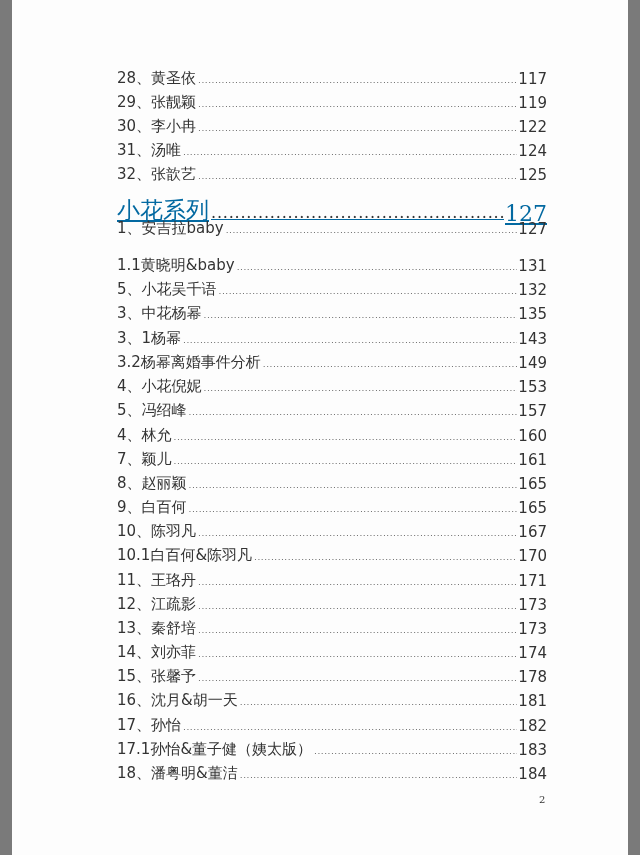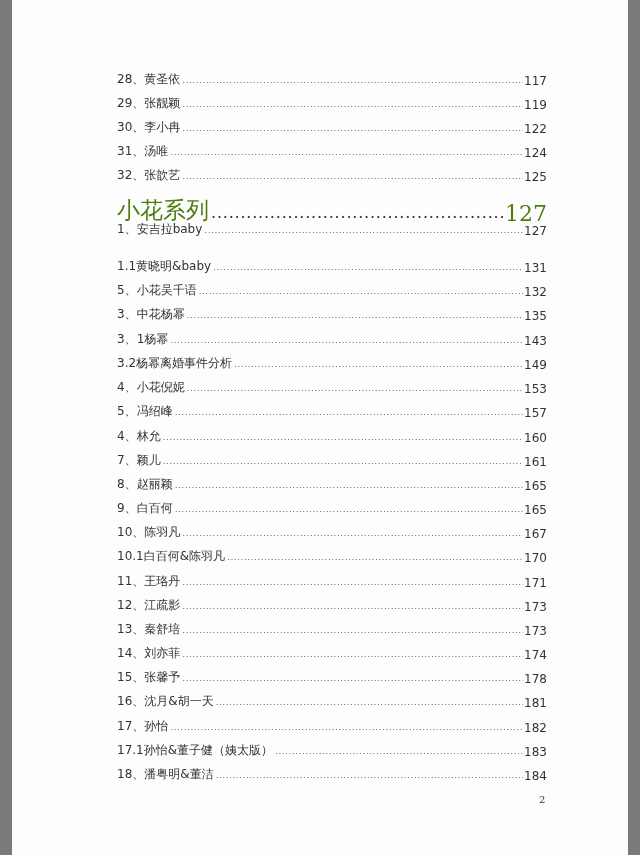--- a/index.html
+++ b/index.html
@@ -7,30 +7,30 @@
     width: 640px; height: 855px; background: #7a7a7a; position: relative; overflow: hidden;
     font-family: "DejaVu Sans", "Liberation Sans", sans-serif;
   }
   .page {
     position: absolute; left: 12px; top: 0; width: 616px; height: 855px;
     background: #fdfdfd;
   }
   .toc { position: absolute; left: 105px; width: 430px; }
   .row {
     position: absolute; left: 0; width: 430px; height: 18px;
-    display: flex; align-items: flex-end; font-size: 12px; color: #333;
+    display: flex; align-items: flex-end; font-size: 15px; color: #333;
   }
   .row .label { white-space: nowrap; padding-right: 2px; }
   .row .dots {
     flex: 1; overflow: hidden; white-space: nowrap; color: #666;
     letter-spacing: 0.5px; font-size: 9px; line-height: 12px; margin-bottom: 2px;
   }
   .row .dots::after { content: "..................................................................................................................................................................................................................."; }
   .row .pg { white-space: nowrap; padding-left: 1px; margin-top: 32px; }
-  .row.heading { height: 36px; font-size: 24px; color: #4d7c0f; font-family: "DejaVu Serif", "Liberation Serif", serif; }
+  .row.heading { height: 36px; font-size: 24px; color: #0369a1; font-family: "DejaVu Serif", "Liberation Serif", serif; text-decoration: underline; }
   .row.heading .label { font-family: "DejaVu Sans", sans-serif; font-size: 23px; }
   .row.heading .dots { font-size: 16px; line-height: 16px; margin-bottom: 5px; color: #333; letter-spacing: 0.8px; }
   .row.heading .pg { font-size: 22px; }
   .pagenum {
     position: absolute; left: 527px; top: 794px; font-size: 10px; color: #333;
     font-family: "DejaVu Serif", serif;
   }
 </style>
 </head>
 <body>

